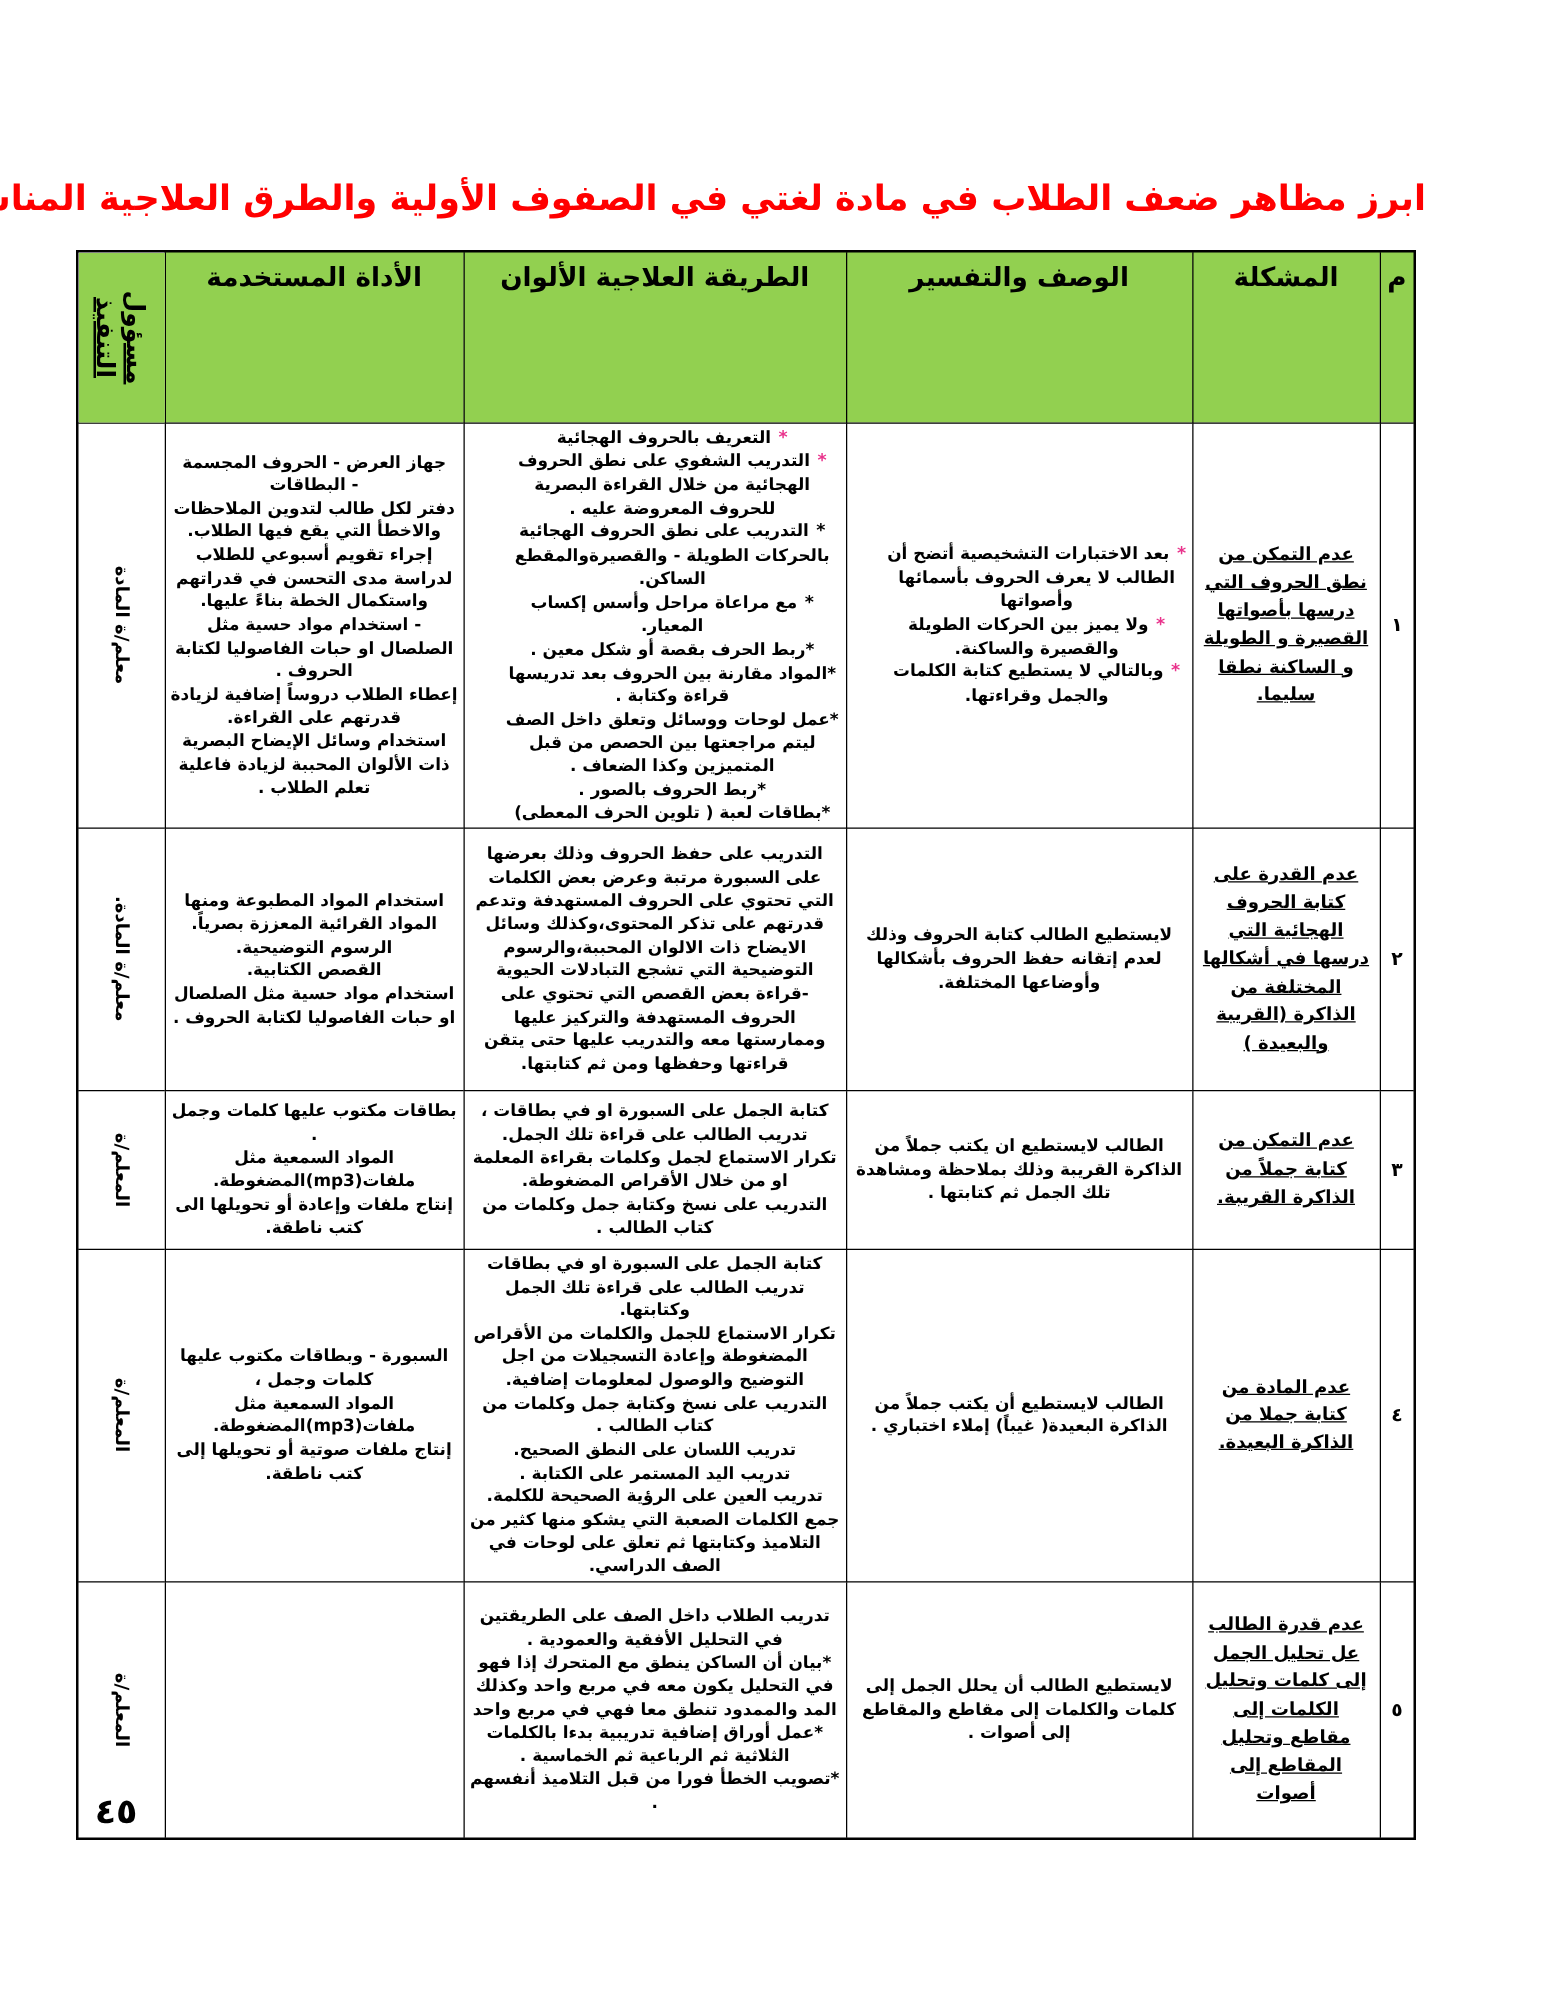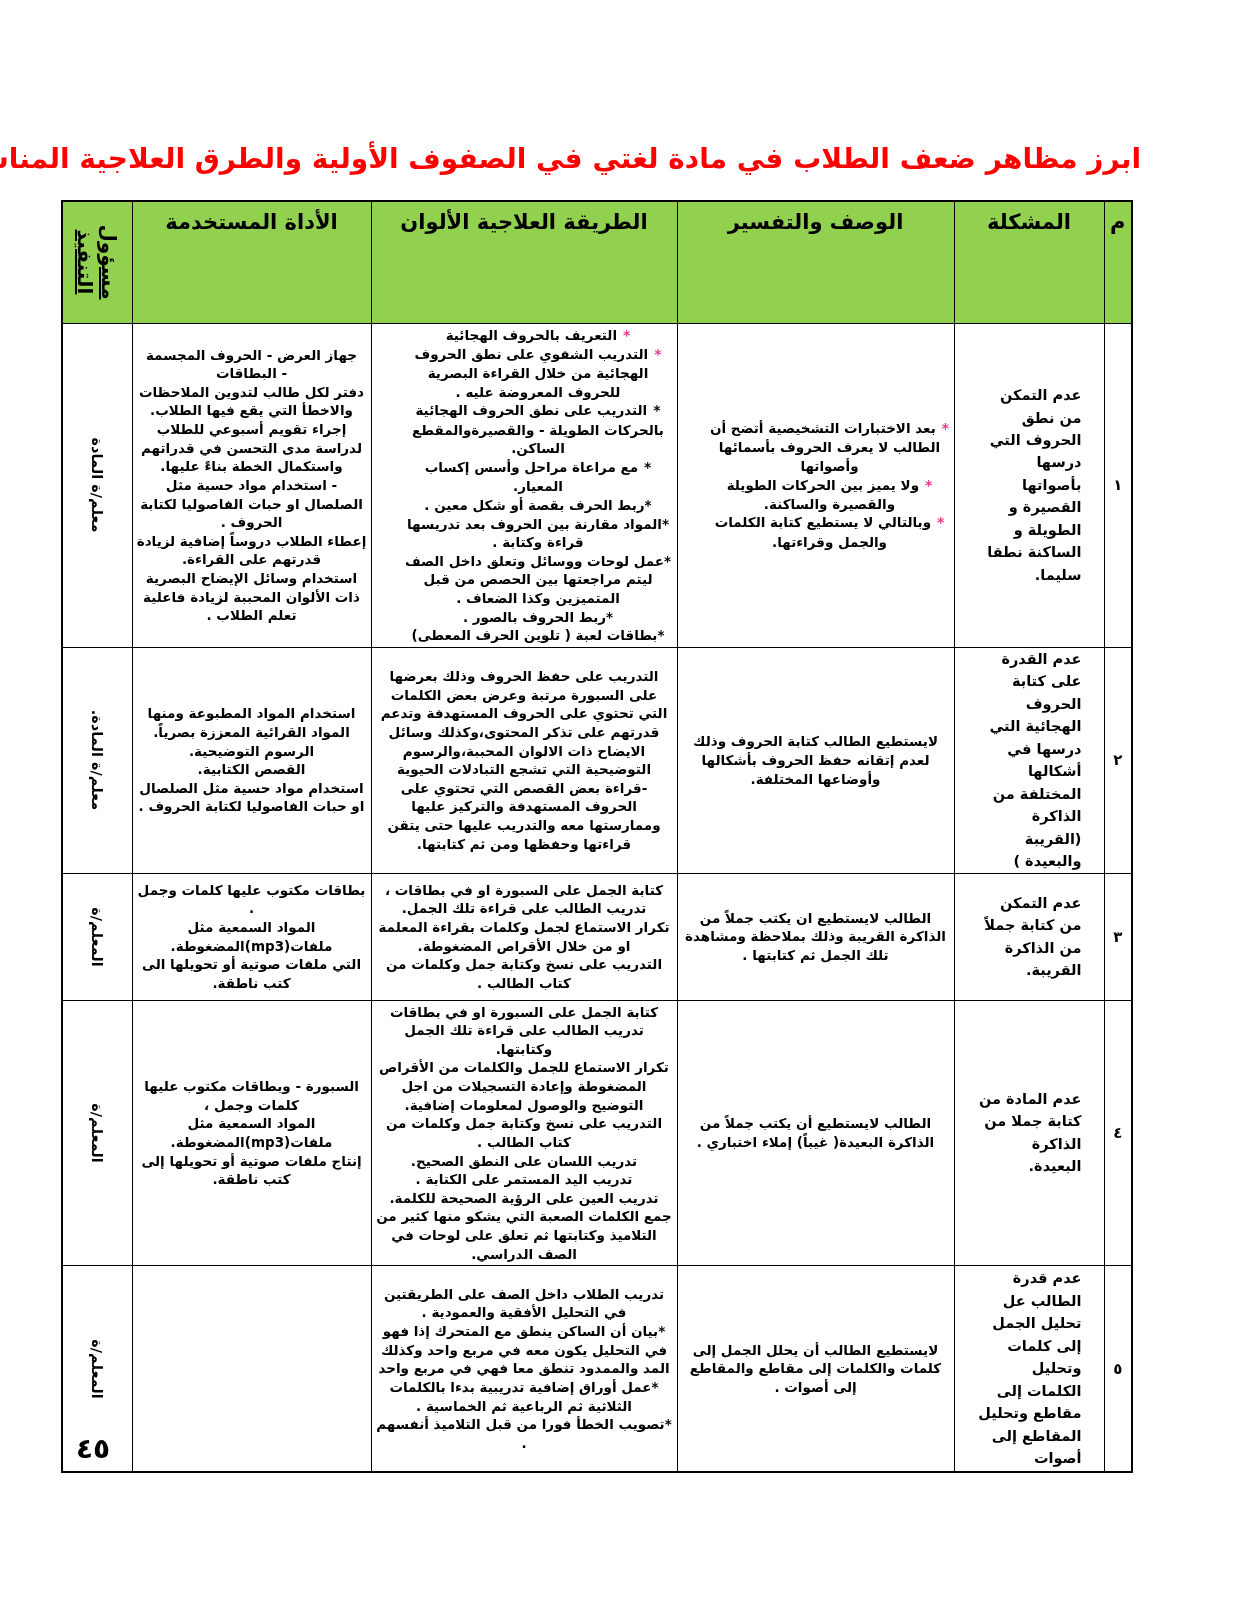--- a/index.html
+++ b/index.html
@@ -37,21 +37,21 @@
     width: 1070px;
     border-collapse: collapse;
     table-layout: fixed;
     border: 2px solid #000;
   }
   table.main-table th, table.main-table td {
     border: 1px solid #000;
   }
   thead th {
     background: var(--header-green, #92D050);
-    height: 122px;
+    height: 137px;
     vertical-align: top;
     padding-top: 8px;
     font-size: 21px;
     font-weight: bold;
     text-align: center;
     color: #000;
   }
   th.exec-h { position: relative; }
   .v-header {
     position: absolute;
@@ -70,21 +70,21 @@
     font-weight: bold;
     color: #000;
     overflow: hidden;
   }
   tr.r1 { height: 310px; }
   tr.r2 { height: 210px; }
   tr.r3 { height: 127px; }
   tr.r4 { height: 262px; }
   tr.r5 { height: 206px; }
   td.num { text-align: center; font-size: 15px; }
-  td.problem { font-size: 14.5px; line-height: 1.55; padding: 0 22px; }
+  td.problem { text-align: center; font-size: 14.5px; line-height: 1.55; padding: 0 6px; text-decoration: underline; }
   td.desc, td.method, td.tools {
     font-size: 13.5px;
     line-height: 1.38;
     text-align: center;
     white-space: pre-line;
   }
   td.list { white-space: normal; }
   .li { text-align: center; margin-left: 28px; }
   .star { margin-left: 6px; font-size: 14px; font-weight: bold; }
   .star.pink { color: var(--star-pink, #E9338C); }
@@ -185,21 +185,21 @@
 
       <tr class="r3">
         <td class="num">٣</td>
         <td class="problem">عدم التمكن من كتابة جملاً من الذاكرة القريبة.</td>
         <td class="desc">الطالب لايستطيع ان يكتب جملاً من الذاكرة القريبة وذلك بملاحظة ومشاهدة تلك الجمل ثم كتابتها .</td>
         <td class="method">كتابة الجمل على السبورة او في بطاقات ، تدريب الطالب على قراءة تلك الجمل.
 تكرار الاستماع لجمل وكلمات بقراءة المعلمة او من خلال الأقراص المضغوطة.
 التدريب على نسخ وكتابة جمل وكلمات من كتاب الطالب .</td>
         <td class="tools">بطاقات مكتوب عليها كلمات وجمل .
 المواد السمعية مثل ملفات(mp3)المضغوطة.
-التي ملفات صوتية أو تحويلها الى كتب ناطقة.</td>
+إنتاج ملفات وإعادة أو تحويلها الى كتب ناطقة.</td>
         <td class="exec">
           <div class="v-text">المعلم/ة</div>
         </td>
       </tr>
 
       <tr class="r4">
         <td class="num">٤</td>
         <td class="problem">عدم المادة من كتابة جملا من الذاكرة البعيدة.</td>
         <td class="desc">الطالب لايستطيع أن يكتب جملاً من الذاكرة البعيدة( غيباً) إملاء اختباري .</td>
         <td class="method">كتابة الجمل على السبورة او في بطاقات تدريب الطالب على قراءة تلك الجمل وكتابتها.

